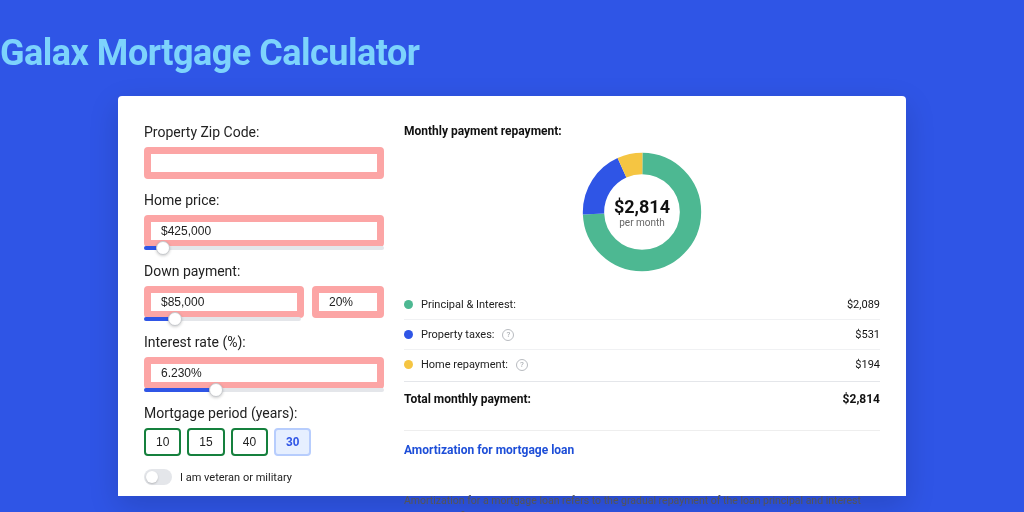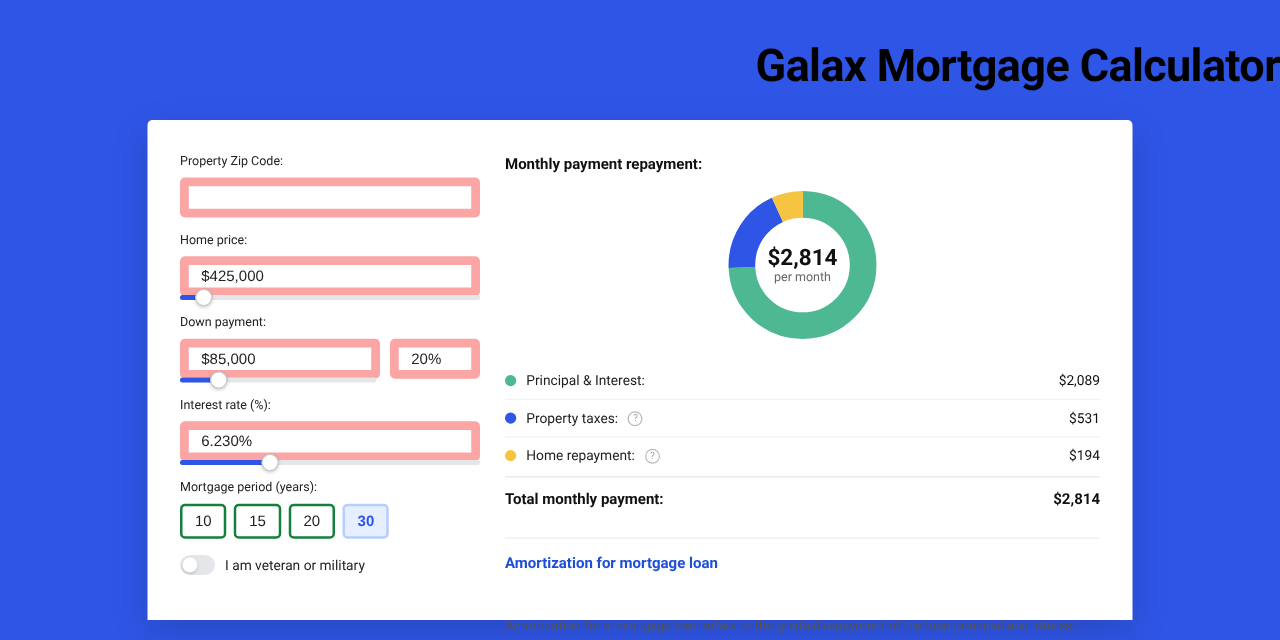--- a/index.html
+++ b/index.html
@@ -1,23 +1,23 @@
 <!DOCTYPE html>
 <html><head>
 <meta charset="utf-8">
 <style>
   * { box-sizing: border-box; margin: 0; padding: 0; }
   html, body { width: 1024px; height: 512px; overflow: hidden; font-family: -apple-system, BlinkMacSystemFont, "Segoe UI", Roboto, Arial, sans-serif; }
   body { background: #2F55E6; }
-  .page-title { color: #000000; font-size: 36px; font-weight: 700; text-align: right; padding: 32px 0 22px 0; letter-spacing: -0.5px; }
+  .page-title { color: #7dd3fc; font-size: 36px; font-weight: 700; text-align: left; padding: 32px 0 22px 0; letter-spacing: -0.5px; }
   .card { background: #fff; margin: 0 auto; width: 788px; border-radius: 4px 4px 0 0; padding: 28px 26px 0 26px; height: 400px; box-shadow: 0 10px 30px rgba(0,0,0,0.15); }
   .cols { display: flex; gap: 20px; }
   .left { width: 240px; flex-shrink: 0; }
   .right { flex: 1; }
-  .field-label { font-size: 10px; color: #222; margin-bottom: 7px; display: block; }
+  .field-label { font-size: 14px; color: #222; margin-bottom: 7px; display: block; }
   .text-input { width: 100%; height: 32px; border: 7px solid #fca5a5; border-radius: 4px; padding: 0 10px; font-size: 12px; color: #222; background: #fff; }
   .field-group { margin-bottom: 13px; }
   .row-2 { display: flex; gap: 8px; }
   .row-2 .text-input:first-child { flex: 1 1 auto; }
   .row-2 .text-input:last-child { width: 72px; flex: 0 0 72px; }
   .slider-track { position: relative; height: 4px; background: #e4e6ea; border-radius: 2px; margin-top: -1px; }
   .slider-fill { position: absolute; left: 0; top: 0; height: 100%; background: #2F55E6; border-radius: 2px; }
   .slider-thumb { position: absolute; top: 50%; transform: translate(-50%, -50%); width: 14px; height: 14px; background: #fff; border: 1px solid #c8cace; border-radius: 50%; box-shadow: 0 1px 3px rgba(0,0,0,0.2); }
   .period-row { display: flex; gap: 6px; margin-top: 4px; }
   .period-btn { flex: 0 0 auto; padding: 5px 10px; font-size: 12px; border: 2px solid #15803d; border-radius: 4px; background: #fff; color: #222; cursor: pointer; }
@@ -86,21 +86,21 @@
           <div class="slider-fill" id="fill-ir" style="width: 30%;"></div>
           <div class="slider-thumb" id="thumb-ir" style="left: 30%;"></div>
         </div>
       </div>
 
       <div class="field-group">
         <label class="field-label">Mortgage period (years):</label>
         <div class="period-row" id="period-row">
             <button class="period-btn">10</button>
             <button class="period-btn">15</button>
-            <button class="period-btn">20</button>
+            <button class="period-btn">40</button>
             <button class="period-btn active">30</button>
           </div>
       </div>
 
       <div class="toggle-row">
         <div class="toggle"></div>
         <span class="toggle-label">I am veteran or military</span>
       </div>
 
     </div>

